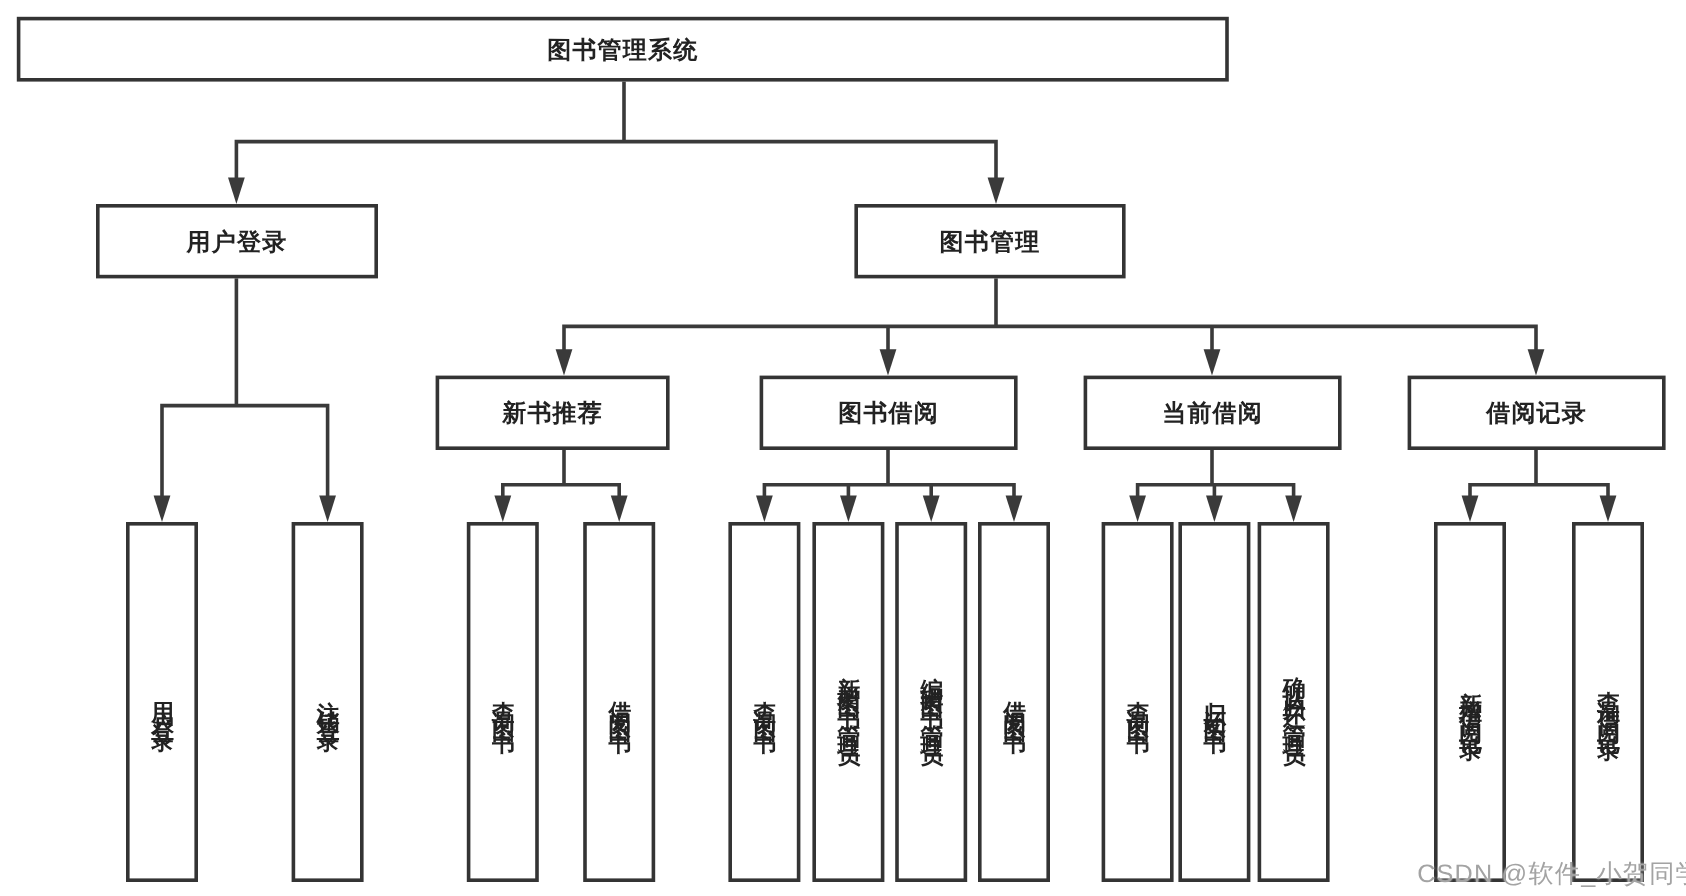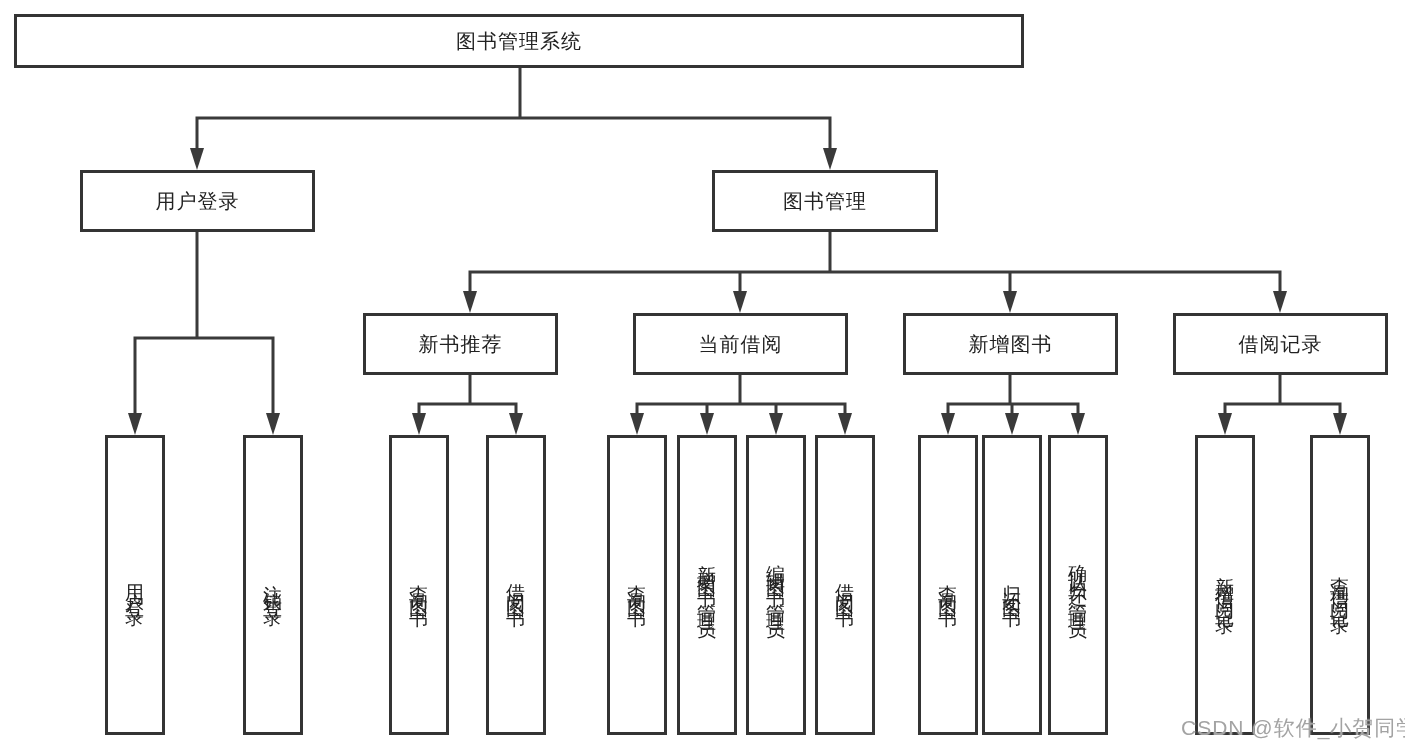--- a/index.html
+++ b/index.html
@@ -25,20 +25,21 @@
   .connectors polygon{fill:var(--line);stroke:none;}
   .box,.vbox{
     position:absolute;
     box-sizing:border-box;
     border:3px solid var(--box-border);
     background:var(--background);
     color:var(--text);
     display:flex;align-items:center;justify-content:center;
     z-index:2;
     text-align:center;
+    font-weight:bold;
   }
   .box{font-size:20px;letter-spacing:1px;}
   .box.root{font-size:20px;}
   .vbox{font-size:19px;}
   .vbox .vtext{
     writing-mode:vertical-rl;
     text-orientation:mixed;
     letter-spacing:8px;
     line-height:1;
     white-space:nowrap;
@@ -97,24 +98,24 @@
     <span>用户登录</span>
   </div>
   <div class="box" style="left:712px;top:170px;width:226px;height:62px">
     <span>图书管理</span>
   </div>
 
   <div class="box" style="left:363px;top:313px;width:195px;height:62px">
     <span>新书推荐</span>
   </div>
   <div class="box" style="left:633px;top:313px;width:215px;height:62px">
-    <span>当前借阅</span>
+    <span>图书借阅</span>
   </div>
   <div class="box" style="left:903px;top:313px;width:215px;height:62px">
-    <span>新增图书</span>
+    <span>当前借阅</span>
   </div>
   <div class="box" style="left:1173px;top:313px;width:215px;height:62px">
     <span>借阅记录</span>
   </div>
 
   <div class="vbox" style="left:105px;top:435px;width:60px;height:300px">
     <span class="vtext">用户登录</span>
   </div>
   <div class="vbox" style="left:243px;top:435px;width:60px;height:300px">
     <span class="vtext">注销登录</span>

